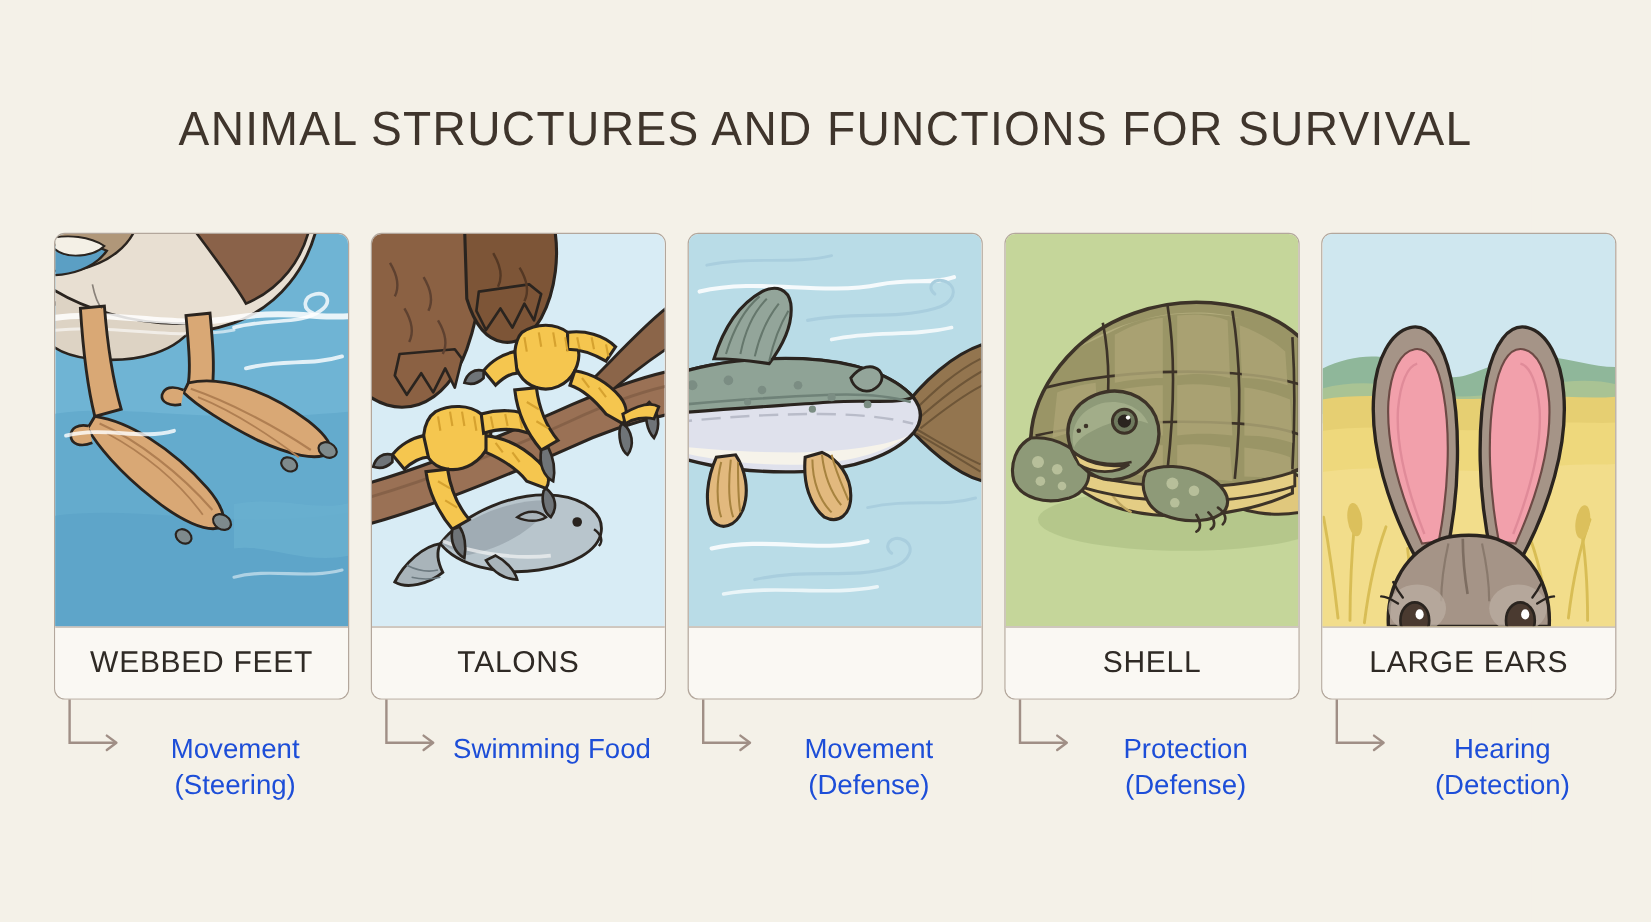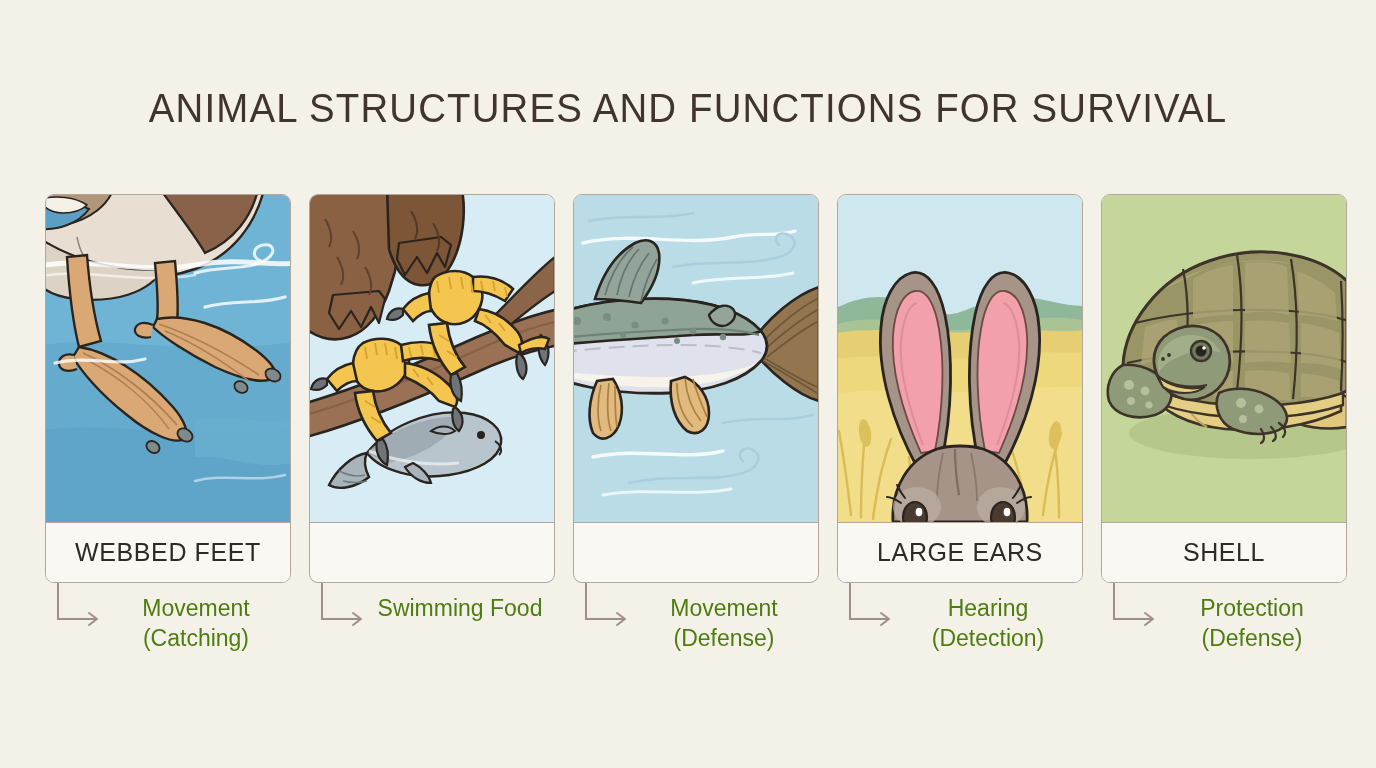--- a/index.html
+++ b/index.html
@@ -97,26 +97,26 @@
     position: absolute;
     left: 11px;
     top: 0;
     width: 60px;
     height: 52px;
     overflow: visible;
   }
   .fn-text {
     position: absolute;
     left: 56px;
-    top: 10px;
+    top: 26px;
     width: 190px;
     text-align: center;
     font-size: 23px;
     line-height: 30px;
-    color: #4d7c0f;
+    color: #1d4ed8;
   }
   .fn-text .l2 { display: block; }
 </style>
 </head>
 <body>
 
 <div class="page">
 
   <div class="title">ANIMAL STRUCTURES AND FUNCTIONS FOR SURVIVAL</div>
 
@@ -177,21 +177,21 @@
         </div>
         <div class="card-label">WEBBED FEET</div>
       </div>
       <div class="fn-block">
         <svg class="elbow" viewBox="0 0 60 52">
           <path d="M2,0 L2,36 L40,36" fill="none" stroke="#a08f86" stroke-width="2"></path>
           <path d="M33,30 L41,36 L33,42" fill="none" stroke="#a08f86" stroke-width="2" stroke-linecap="round" stroke-linejoin="round"></path>
         </svg>
         <div class="fn-text">
           <span>Movement</span>
-          <span class="l2">(Catching)</span>
+          <span class="l2">(Steering)</span>
         </div>
       </div>
     </div>
 
     <div class="card-col">
       <div class="card">
         <div class="card-img">
           <svg viewBox="0 0 246 327" preserveAspectRatio="xMidYMid slice">
             <defs>
                 <clipPath id="c2">
@@ -254,20 +254,21 @@
               <path d="M130,140 L140,146 M138,156 L148,162" stroke="#d6a22f" stroke-width="1.8" fill="none"></path>
 
               <path d="M94,114 C86,112 80,116 78,124 C84,126 90,124 94,120 Z" fill="#6f7478" stroke="#2a241f" stroke-width="2.2"></path>
               <path d="M210,158 C218,164 220,176 214,184 C208,180 206,168 208,160 Z" fill="#6f7478" stroke="#2a241f" stroke-width="2.2"></path>
               <path d="M142,180 C140,192 144,202 152,206 C154,196 152,186 148,178 Z" fill="#6f7478" stroke="#2a241f" stroke-width="2.2"></path>
               <path d="M232,140 C240,148 242,160 236,170 C230,164 228,152 230,142 Z" fill="#6f7478" stroke="#2a241f" stroke-width="2.2"></path>
               <path d="M210,150 C224,142 234,140 240,144 L236,154 C228,152 218,154 212,158 Z" fill="#f5c64f" stroke="#2a241f" stroke-width="2.4"></path>
             </g>
           </svg>
         </div>
+        <div class="card-label">TALONS</div>
       </div>
       <div class="fn-block">
         <svg class="elbow" viewBox="0 0 60 52">
           <path d="M2,0 L2,36 L40,36" fill="none" stroke="#a08f86" stroke-width="2"></path>
           <path d="M33,30 L41,36 L33,42" fill="none" stroke="#a08f86" stroke-width="2" stroke-linecap="round" stroke-linejoin="round"></path>
         </svg>
         <div class="fn-text">
           <span>Swimming Food</span>
         </div>
       </div>
@@ -333,93 +334,20 @@
         </div>
       </div>
       <div class="fn-block">
         <svg class="elbow" viewBox="0 0 60 52">
           <path d="M2,0 L2,36 L40,36" fill="none" stroke="#a08f86" stroke-width="2"></path>
           <path d="M33,30 L41,36 L33,42" fill="none" stroke="#a08f86" stroke-width="2" stroke-linecap="round" stroke-linejoin="round"></path>
         </svg>
         <div class="fn-text">
           <span>Movement</span>
           <span class="l2">(Defense)</span>
-        </div>
-      </div>
-    </div>
-
-    <div class="card-col">
-      <div class="card">
-        <div class="card-img">
-          <svg viewBox="0 0 246 327" preserveAspectRatio="xMidYMid slice">
-            <defs>
-                <clipPath id="c4">
-                  <rect x="0" y="0" width="246" height="327"></rect>
-                </clipPath>
-              </defs>
-            <g clip-path="url(#c4)">
-
-              <rect x="0" y="0" width="246" height="327" fill="#cfe7ef"></rect>
-
-              <path d="M-10,118 C20,100 48,98 72,108 C92,116 104,122 120,118 C140,112 160,100 186,102 C212,104 234,114 256,110 L256,150 L-10,150 Z" fill="#8fb79a"></path>
-              <path d="M-10,132 C24,120 56,124 88,132 C116,139 150,134 186,126 C214,120 238,122 256,128 L256,158 L-10,158 Z" fill="#a9c394"></path>
-
-              <path d="M-10,140 C40,128 96,142 150,136 C190,132 226,140 256,134 L256,340 L-10,340 Z" fill="#e6cf72"></path>
-              <path d="M-10,166 C50,154 110,170 170,160 C206,154 232,160 256,156 L256,340 L-10,340 Z" fill="#eed87c"></path>
-              <path d="M-10,200 C60,188 120,204 190,194 C220,190 240,194 256,190 L256,340 L-10,340 Z" fill="#f2dd8b"></path>
-
-              <g stroke="#d8bd55" stroke-width="2.4" fill="none" stroke-linecap="round">
-                <path d="M14,320 C10,284 6,258 2,236"></path>
-                <path d="M24,322 C24,288 26,260 28,238"></path>
-                <path d="M36,324 C40,292 46,266 54,244"></path>
-                <path d="M206,320 C210,286 216,260 224,238"></path>
-                <path d="M222,322 C222,290 220,264 216,242"></path>
-                <path d="M190,324 C186,294 180,268 172,248"></path>
-                <path d="M78,326 C76,300 74,280 72,262"></path>
-                <path d="M160,326 C162,300 164,280 166,262"></path>
-              </g>
-              <ellipse cx="28" cy="238" rx="6" ry="14" fill="#dcc05c" transform="rotate(-8 28 238)"></ellipse>
-              <ellipse cx="218" cy="240" rx="6" ry="14" fill="#dcc05c" transform="rotate(8 218 240)"></ellipse>
-
-              <path d="M80,272 C56,228 40,176 44,132 C46,104 58,82 74,78 C90,74 102,92 108,120 C116,158 116,216 104,268 Z" fill="#a59487" stroke="#2a241f" stroke-width="2.8"></path>
-              <path d="M84,258 C66,218 54,176 56,140 C58,114 66,98 78,96 C90,94 98,110 102,134 C108,168 106,214 98,256 Z" fill="#f2a0ab" stroke="#6d4a45" stroke-width="1.8"></path>
-              <path d="M86,250 C72,214 62,178 64,146 C66,124 72,110 80,108" fill="none" stroke="#e08b99" stroke-width="2"></path>
-
-              <path d="M166,272 C190,228 206,176 202,132 C200,104 188,82 172,78 C156,74 144,92 138,120 C130,158 130,216 142,268 Z" fill="#a59487" stroke="#2a241f" stroke-width="2.8"></path>
-              <path d="M162,258 C180,218 192,176 190,140 C188,114 180,98 168,96 C156,94 148,110 144,134 C138,168 140,214 148,256 Z" fill="#f2a0ab" stroke="#6d4a45" stroke-width="1.8"></path>
-              <path d="M160,250 C174,214 184,178 182,146 C180,124 174,110 166,108" fill="none" stroke="#e08b99" stroke-width="2"></path>
-
-              <path d="M56,327 C54,292 72,264 100,254 C112,250 134,250 146,254 C174,264 192,292 190,327 Z" fill="#a59487" stroke="#2a241f" stroke-width="2.8"></path>
-              <path d="M118,254 C118,272 120,288 122,300" fill="none" stroke="#7d6d61" stroke-width="2.2"></path>
-              <path d="M106,258 C102,276 100,292 100,306" fill="none" stroke="#7d6d61" stroke-width="1.8" opacity="0.7"></path>
-              <path d="M134,258 C138,276 140,292 140,306" fill="none" stroke="#7d6d61" stroke-width="1.8" opacity="0.7"></path>
-
-              <ellipse cx="80" cy="312" rx="24" ry="20" fill="#bbada1" opacity="0.75"></ellipse>
-              <ellipse cx="164" cy="312" rx="24" ry="20" fill="#bbada1" opacity="0.75"></ellipse>
-
-              <ellipse cx="78" cy="322" rx="12" ry="15" fill="#4a3a30" stroke="#2a241f" stroke-width="2.2"></ellipse>
-              <ellipse cx="166" cy="322" rx="12" ry="15" fill="#4a3a30" stroke="#2a241f" stroke-width="2.2"></ellipse>
-              <ellipse cx="82" cy="317" rx="3.4" ry="4.2" fill="#ffffff"></ellipse>
-              <ellipse cx="170" cy="317" rx="3.4" ry="4.2" fill="#ffffff"></ellipse>
-
-              <path d="M64,308 C58,304 54,302 50,302 M68,303 C64,298 62,294 60,290" fill="none" stroke="#2a241f" stroke-width="2" stroke-linecap="round"></path>
-              <path d="M180,308 C186,304 190,302 194,302 M176,303 C180,298 182,294 184,290" fill="none" stroke="#2a241f" stroke-width="2" stroke-linecap="round"></path>
-            </g>
-          </svg>
-        </div>
-        <div class="card-label">LARGE EARS</div>
-      </div>
-      <div class="fn-block">
-        <svg class="elbow" viewBox="0 0 60 52">
-          <path d="M2,0 L2,36 L40,36" fill="none" stroke="#a08f86" stroke-width="2"></path>
-          <path d="M33,30 L41,36 L33,42" fill="none" stroke="#a08f86" stroke-width="2" stroke-linecap="round" stroke-linejoin="round"></path>
-        </svg>
-        <div class="fn-text">
-          <span>Hearing</span>
-          <span class="l2">(Detection)</span>
         </div>
       </div>
     </div>
 
     <div class="card-col">
       <div class="card">
         <div class="card-img">
           <svg viewBox="0 0 246 327" preserveAspectRatio="xMidYMid slice">
             <defs>
                 <clipPath id="c5">
@@ -499,14 +427,87 @@
           <path d="M2,0 L2,36 L40,36" fill="none" stroke="#a08f86" stroke-width="2"></path>
           <path d="M33,30 L41,36 L33,42" fill="none" stroke="#a08f86" stroke-width="2" stroke-linecap="round" stroke-linejoin="round"></path>
         </svg>
         <div class="fn-text">
           <span>Protection</span>
           <span class="l2">(Defense)</span>
         </div>
       </div>
     </div>
 
+    <div class="card-col">
+      <div class="card">
+        <div class="card-img">
+          <svg viewBox="0 0 246 327" preserveAspectRatio="xMidYMid slice">
+            <defs>
+                <clipPath id="c4">
+                  <rect x="0" y="0" width="246" height="327"></rect>
+                </clipPath>
+              </defs>
+            <g clip-path="url(#c4)">
+
+              <rect x="0" y="0" width="246" height="327" fill="#cfe7ef"></rect>
+
+              <path d="M-10,118 C20,100 48,98 72,108 C92,116 104,122 120,118 C140,112 160,100 186,102 C212,104 234,114 256,110 L256,150 L-10,150 Z" fill="#8fb79a"></path>
+              <path d="M-10,132 C24,120 56,124 88,132 C116,139 150,134 186,126 C214,120 238,122 256,128 L256,158 L-10,158 Z" fill="#a9c394"></path>
+
+              <path d="M-10,140 C40,128 96,142 150,136 C190,132 226,140 256,134 L256,340 L-10,340 Z" fill="#e6cf72"></path>
+              <path d="M-10,166 C50,154 110,170 170,160 C206,154 232,160 256,156 L256,340 L-10,340 Z" fill="#eed87c"></path>
+              <path d="M-10,200 C60,188 120,204 190,194 C220,190 240,194 256,190 L256,340 L-10,340 Z" fill="#f2dd8b"></path>
+
+              <g stroke="#d8bd55" stroke-width="2.4" fill="none" stroke-linecap="round">
+                <path d="M14,320 C10,284 6,258 2,236"></path>
+                <path d="M24,322 C24,288 26,260 28,238"></path>
+                <path d="M36,324 C40,292 46,266 54,244"></path>
+                <path d="M206,320 C210,286 216,260 224,238"></path>
+                <path d="M222,322 C222,290 220,264 216,242"></path>
+                <path d="M190,324 C186,294 180,268 172,248"></path>
+                <path d="M78,326 C76,300 74,280 72,262"></path>
+                <path d="M160,326 C162,300 164,280 166,262"></path>
+              </g>
+              <ellipse cx="28" cy="238" rx="6" ry="14" fill="#dcc05c" transform="rotate(-8 28 238)"></ellipse>
+              <ellipse cx="218" cy="240" rx="6" ry="14" fill="#dcc05c" transform="rotate(8 218 240)"></ellipse>
+
+              <path d="M80,272 C56,228 40,176 44,132 C46,104 58,82 74,78 C90,74 102,92 108,120 C116,158 116,216 104,268 Z" fill="#a59487" stroke="#2a241f" stroke-width="2.8"></path>
+              <path d="M84,258 C66,218 54,176 56,140 C58,114 66,98 78,96 C90,94 98,110 102,134 C108,168 106,214 98,256 Z" fill="#f2a0ab" stroke="#6d4a45" stroke-width="1.8"></path>
+              <path d="M86,250 C72,214 62,178 64,146 C66,124 72,110 80,108" fill="none" stroke="#e08b99" stroke-width="2"></path>
+
+              <path d="M166,272 C190,228 206,176 202,132 C200,104 188,82 172,78 C156,74 144,92 138,120 C130,158 130,216 142,268 Z" fill="#a59487" stroke="#2a241f" stroke-width="2.8"></path>
+              <path d="M162,258 C180,218 192,176 190,140 C188,114 180,98 168,96 C156,94 148,110 144,134 C138,168 140,214 148,256 Z" fill="#f2a0ab" stroke="#6d4a45" stroke-width="1.8"></path>
+              <path d="M160,250 C174,214 184,178 182,146 C180,124 174,110 166,108" fill="none" stroke="#e08b99" stroke-width="2"></path>
+
+              <path d="M56,327 C54,292 72,264 100,254 C112,250 134,250 146,254 C174,264 192,292 190,327 Z" fill="#a59487" stroke="#2a241f" stroke-width="2.8"></path>
+              <path d="M118,254 C118,272 120,288 122,300" fill="none" stroke="#7d6d61" stroke-width="2.2"></path>
+              <path d="M106,258 C102,276 100,292 100,306" fill="none" stroke="#7d6d61" stroke-width="1.8" opacity="0.7"></path>
+              <path d="M134,258 C138,276 140,292 140,306" fill="none" stroke="#7d6d61" stroke-width="1.8" opacity="0.7"></path>
+
+              <ellipse cx="80" cy="312" rx="24" ry="20" fill="#bbada1" opacity="0.75"></ellipse>
+              <ellipse cx="164" cy="312" rx="24" ry="20" fill="#bbada1" opacity="0.75"></ellipse>
+
+              <ellipse cx="78" cy="322" rx="12" ry="15" fill="#4a3a30" stroke="#2a241f" stroke-width="2.2"></ellipse>
+              <ellipse cx="166" cy="322" rx="12" ry="15" fill="#4a3a30" stroke="#2a241f" stroke-width="2.2"></ellipse>
+              <ellipse cx="82" cy="317" rx="3.4" ry="4.2" fill="#ffffff"></ellipse>
+              <ellipse cx="170" cy="317" rx="3.4" ry="4.2" fill="#ffffff"></ellipse>
+
+              <path d="M64,308 C58,304 54,302 50,302 M68,303 C64,298 62,294 60,290" fill="none" stroke="#2a241f" stroke-width="2" stroke-linecap="round"></path>
+              <path d="M180,308 C186,304 190,302 194,302 M176,303 C180,298 182,294 184,290" fill="none" stroke="#2a241f" stroke-width="2" stroke-linecap="round"></path>
+            </g>
+          </svg>
+        </div>
+        <div class="card-label">LARGE EARS</div>
+      </div>
+      <div class="fn-block">
+        <svg class="elbow" viewBox="0 0 60 52">
+          <path d="M2,0 L2,36 L40,36" fill="none" stroke="#a08f86" stroke-width="2"></path>
+          <path d="M33,30 L41,36 L33,42" fill="none" stroke="#a08f86" stroke-width="2" stroke-linecap="round" stroke-linejoin="round"></path>
+        </svg>
+        <div class="fn-text">
+          <span>Hearing</span>
+          <span class="l2">(Detection)</span>
+        </div>
+      </div>
+    </div>
+
   </div>
 </div>
 
 </body></html>

